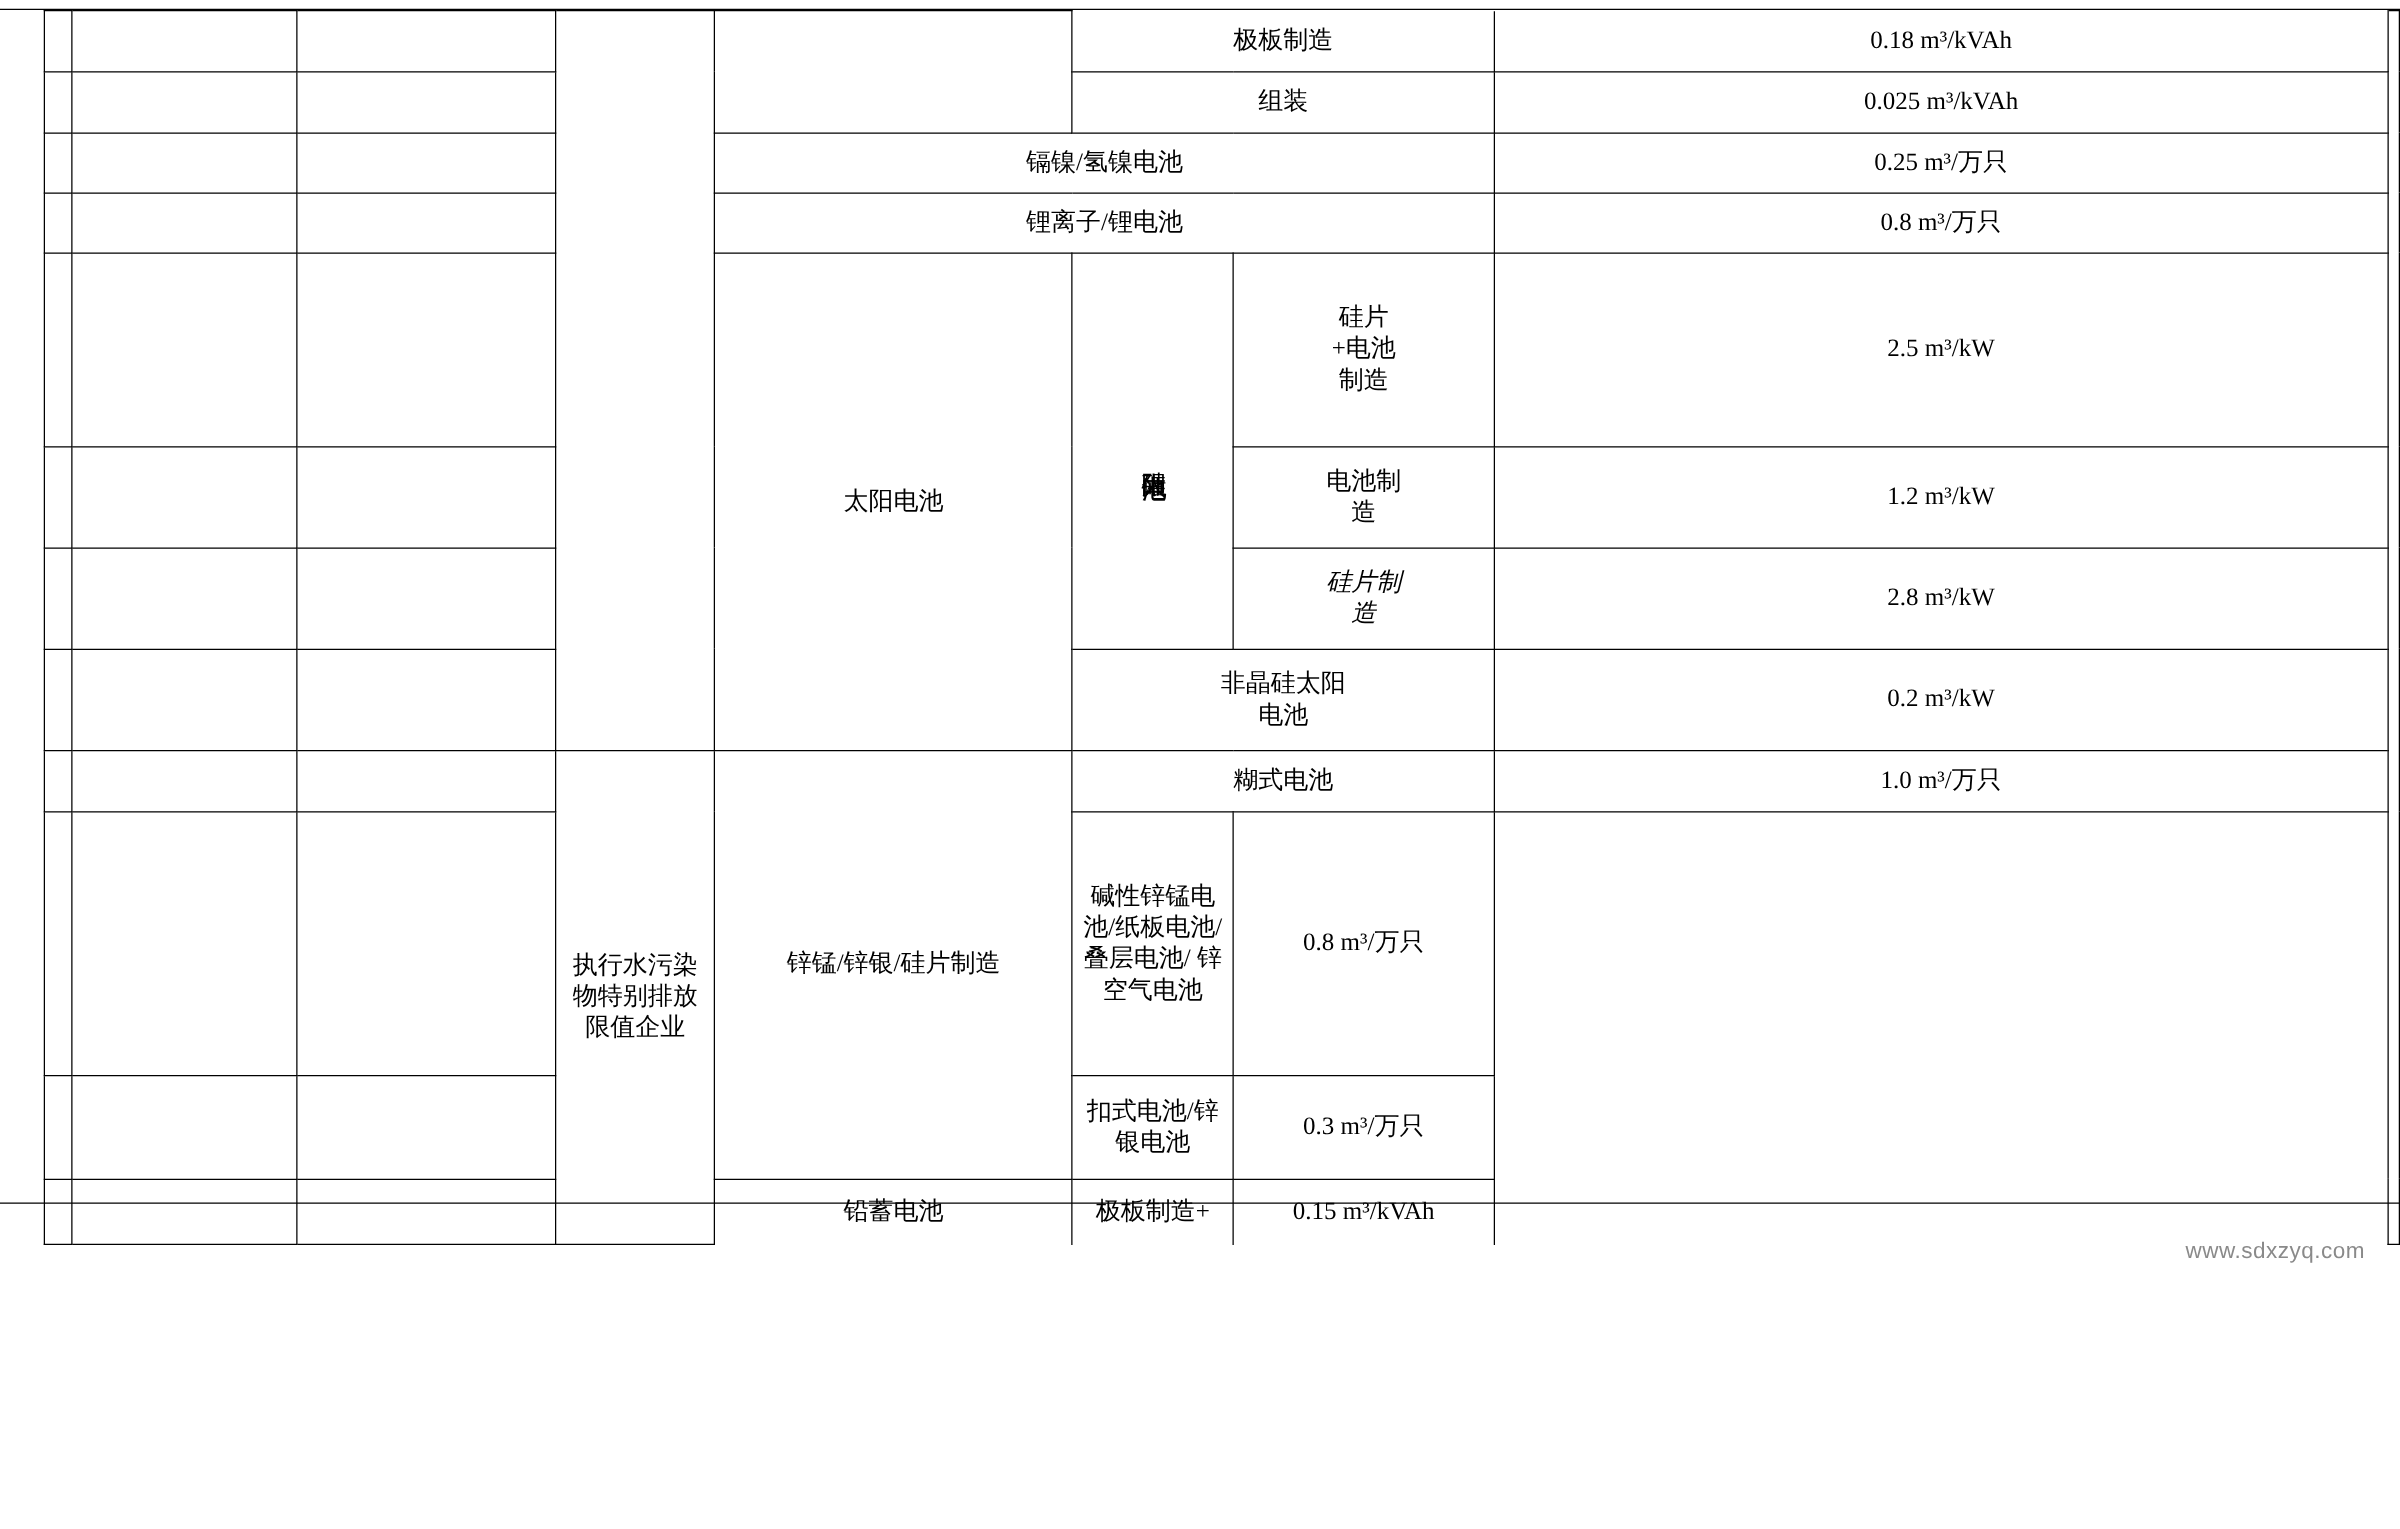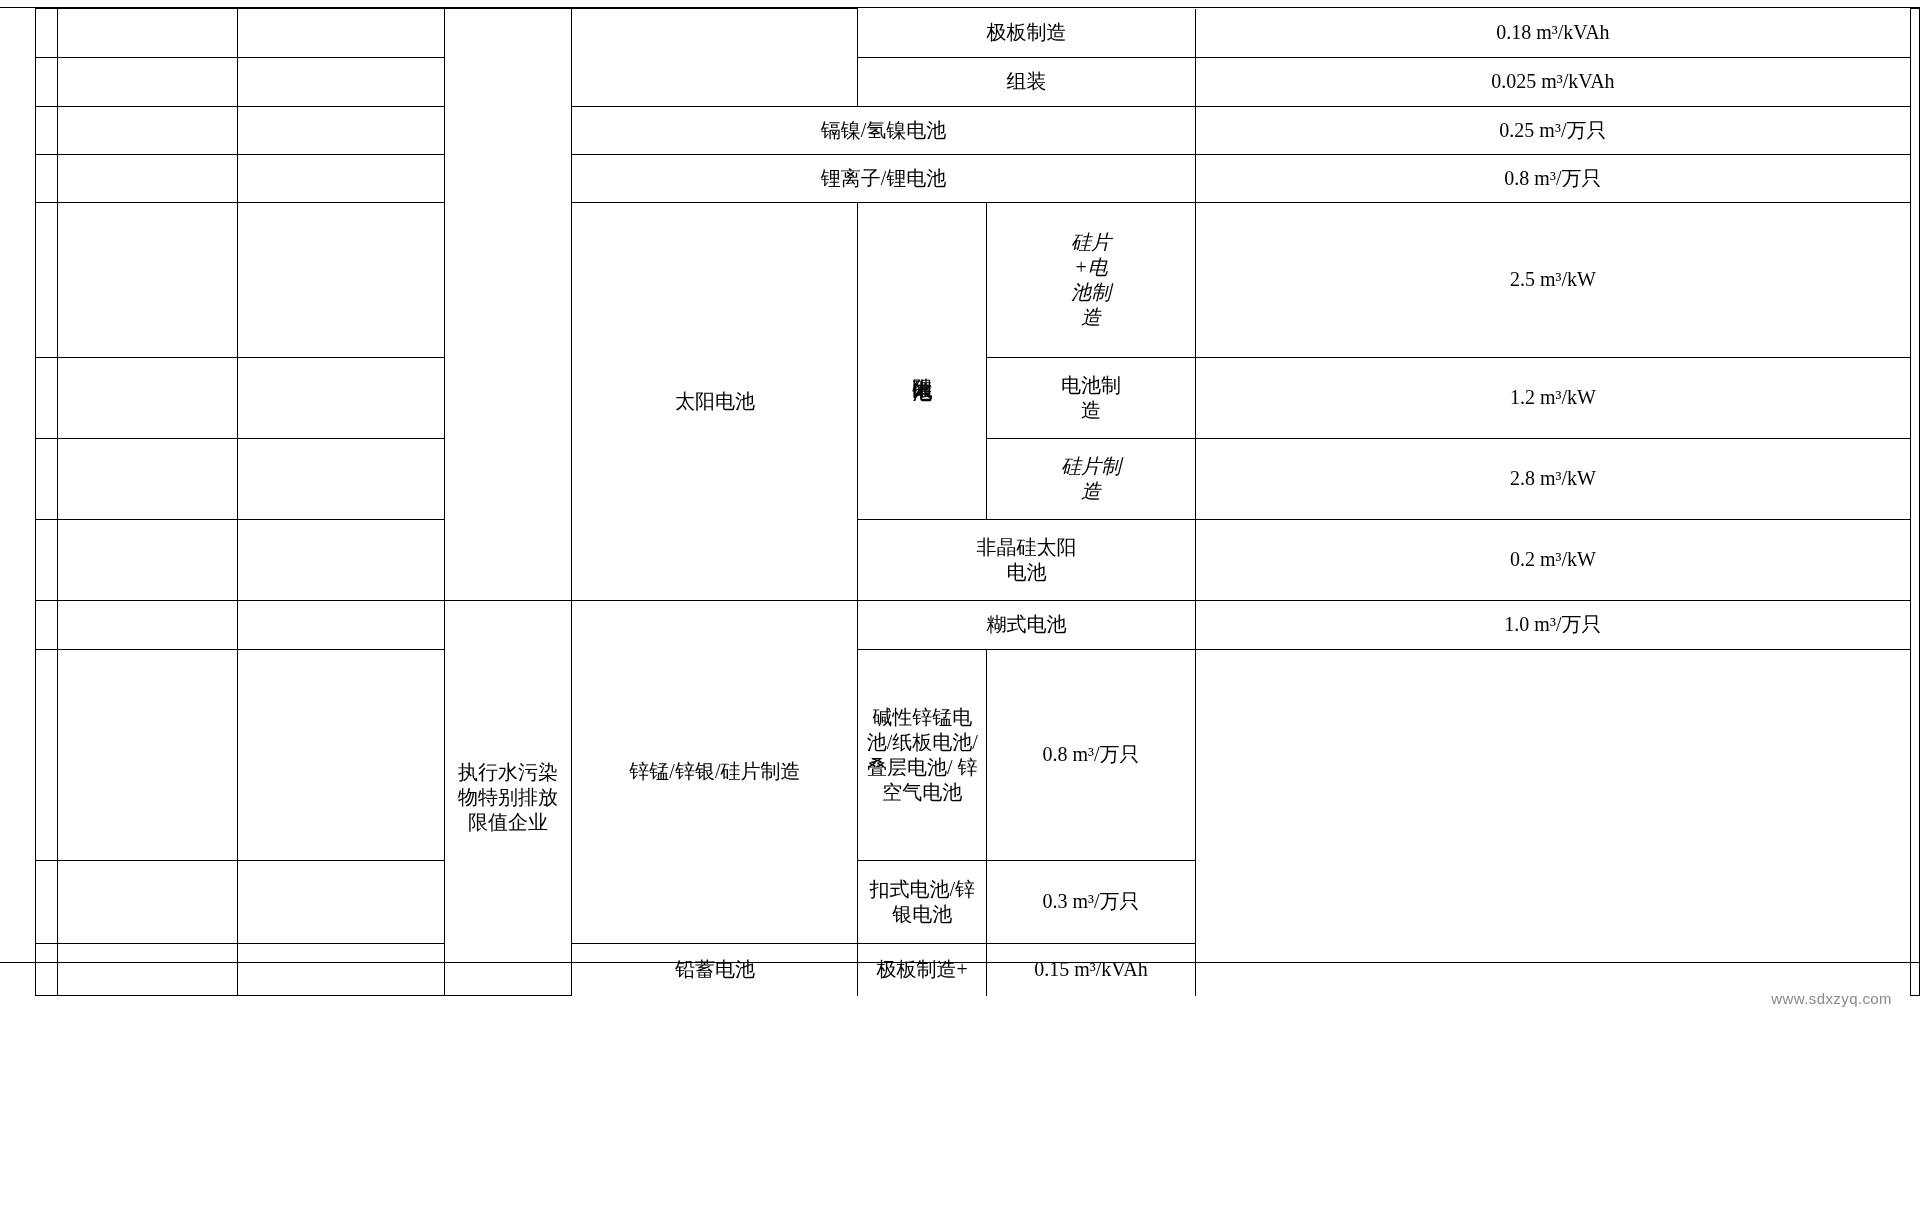--- a/index.html
+++ b/index.html
@@ -68,21 +68,21 @@
     writing-mode: vertical-rl;
     text-orientation: upright;
     letter-spacing: 1px;
     line-height: 1.05;
     display: inline-block;
   }
   .watermark {
     position: absolute;
     right: 28px;
     top: 990px;
-    font-size: 15px;
+    font-size: 18px;
     color: #8a8a8a;
     font-family: "Liberation Sans", sans-serif;
     letter-spacing: 0.4px;
     margin-left: 20px;
   }
   .cellwrap { display: block; }
 </style>
 </head>
 <body>
 
@@ -141,21 +141,21 @@
 
       <tr>
         <td class="blank"></td>
         <td class="blank"></td>
         <td class="blank"></td>
         <td rowspan="4">太阳电池</td>
         <td rowspan="3">
           <span class="vertical">硅太阳电池</span>
         </td>
         <td style="height:150px">
-          <span class="cellwrap" style="display:block;width:52px;margin:0 auto;font-style:italic;">硅片+电池制造</span>
+          <span class="cellwrap" style="display:block;width:52px;margin:0 auto;">硅片+电池制造</span>
         </td>
         <td>2.5 m³/kW</td>
       </tr>
 
       <tr>
         <td class="blank"></td>
         <td class="blank"></td>
         <td class="blank"></td>
         <td style="height:76px">
           <span class="cellwrap" style="display:block;width:60px;margin:0 auto;">电池制造</span>

